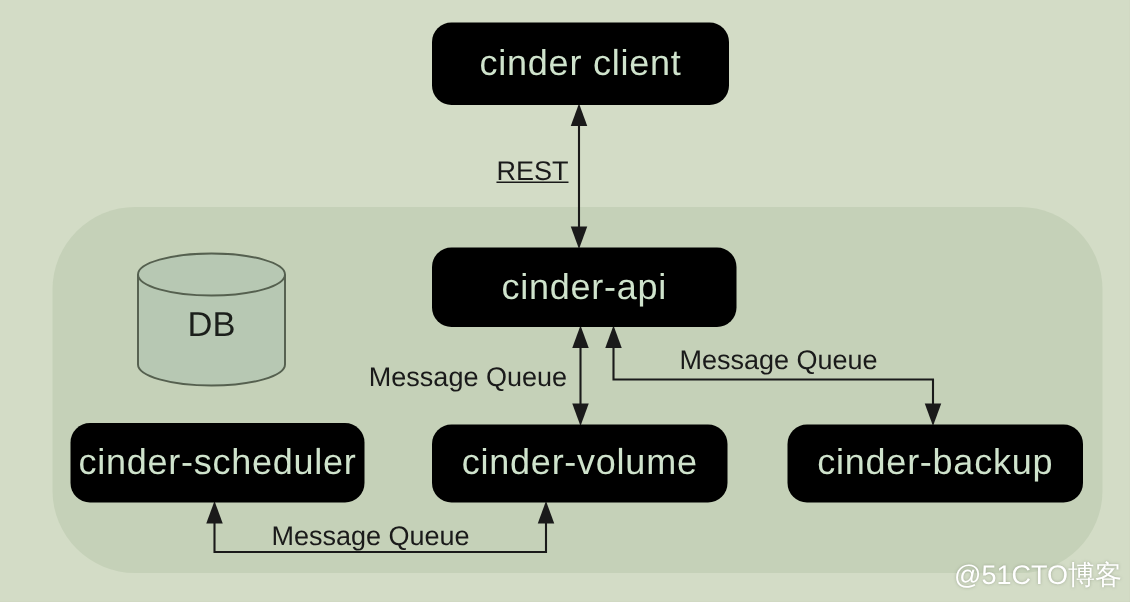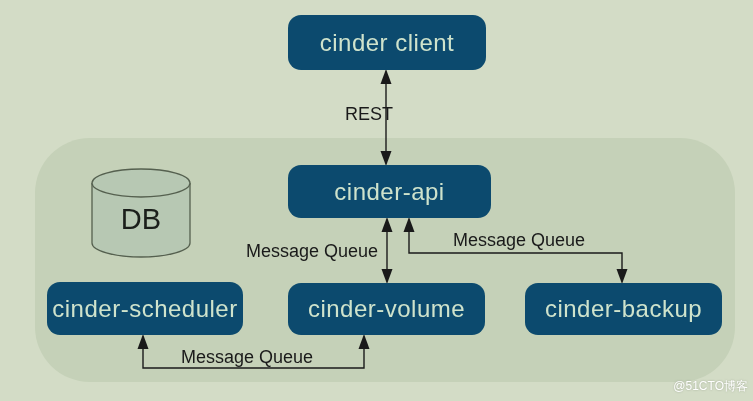--- a/index.html
+++ b/index.html
@@ -19,21 +19,21 @@
     position: absolute;
     left: 35px;
     top: 138px;
     width: 700px;
     height: 244px;
     background: #c5d1b8;
     border-radius: 55px;
   }
   .node {
     position: absolute;
-    background: #0c4a6e;
+    background: #000000;
     border-radius: 13px;
     color: #cfe3cc;
     font-size: 24px;
     display: flex;
     align-items: center;
     justify-content: center;
     letter-spacing: 0.5px;
     white-space: nowrap;
   }
   .node-client    { left: 288px; top: 15px;  width: 198px; height: 55px; }
@@ -42,46 +42,46 @@
   .node-volume    { left: 288px; top: 283px; width: 197px; height: 52px; }
   .node-backup    { left: 525px; top: 283px; width: 197px; height: 52px; }
 
   .edge-label {
     position: absolute;
     color: #1a1a1a;
     font-size: 18px;
     line-height: 20px;
     white-space: nowrap;
   }
-  .lbl-rest      { left: 305px; top: 104px; width: 88px;  text-align: right; }
+  .lbl-rest      { left: 291px; top: 104px; width: 88px;  text-align: right; text-decoration: underline; }
   .lbl-mq-left   { left: 238px; top: 241px; width: 140px; text-align: right; }
   .lbl-mq-right  { left: 449px; top: 230px; width: 140px; text-align: center; }
   .lbl-mq-bottom { left: 177px; top: 347px; width: 140px; text-align: center; }
 
   .arrows-overlay, .db-svg {
     position: absolute;
     left: 0;
     top: 0;
     pointer-events: none;
   }
   .db-label {
     position: absolute;
     left: 92px;
     top: 203px;
     width: 98px;
     text-align: center;
     color: #1b1f1b;
-    font-size: 29px;
+    font-size: 23px;
   }
   .watermark {
     position: absolute;
     right: 5px;
     bottom: 6px;
     color: #ffffff;
-    font-size: 12px;
+    font-size: 18px;
     text-shadow: 0 0 2px rgba(120,130,110,0.6);
   }
 </style>
 </head>
 <body>
 
 <div class="stage">
 
   <div class="container-panel"></div>
 

